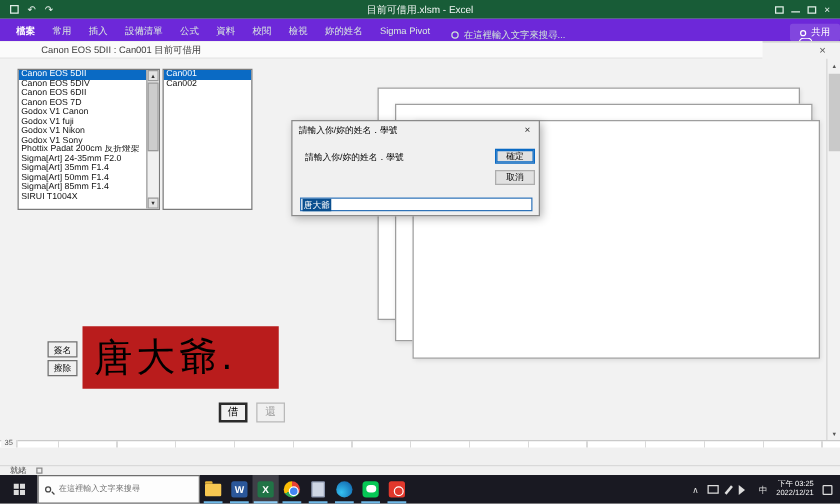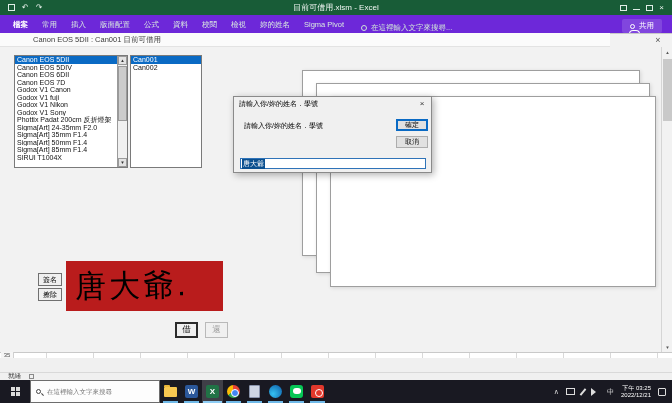--- a/index.html
+++ b/index.html
@@ -16,21 +16,21 @@
   .wc-box{width:7px;height:6px;border:1px solid #dfeee6;}
   .wc-min{width:7px;height:1px;background:#dfeee6;margin-top:4px;}
 
   
   .ribbon{left:0;top:15px;width:672px;height:18px;background:#6d28d9;display:flex;align-items:flex-end;color:#d9e9e0;font-size:7.5px;}
   .rtabs{display:flex;gap:0;padding-left:6px;}
   .rtab{padding:3px 7px;white-space:nowrap;cursor:default;}
   .rtab.file{color:#ffffff;font-weight:bold;}
   .tellme{display:flex;align-items:center;gap:4px;margin-left:10px;color:#cfe3d8;white-space:nowrap;}
   .bulb{width:6px;height:6px;border:1px solid #cfe3d8;border-radius:50%;}
-  .share{margin-left:auto;margin-right:10px;display:flex;align-items:center;gap:4px;background:rgba(255,255,255,.14);border-radius:2px;padding:2px 8px;color:#fff;}
+  .share{margin-left:auto;display:flex;align-items:center;gap:4px;background:rgba(255,255,255,.14);border-radius:2px;padding:2px 8px;color:#fff;}
   .person{width:5px;height:5px;border:1px solid #fff;border-radius:50%;position:relative;}
   .person:after{content:"";position:absolute;left:-2px;top:5px;width:9px;height:4px;border:1px solid #fff;border-bottom:none;border-radius:4px 4px 0 0;}
 
   
   .uform{left:0;top:33px;width:672px;height:319px;background:#f2f2f2;border-top:1px solid #c9c9c9;}
   .uform-title{left:0;top:33px;width:610px;height:14px;background:#fbfbfb;border-bottom:1px solid #e3e3e3;font-size:7.5px;color:#3c3c3c;display:flex;align-items:center;padding-left:33px;}
   .uform-close{left:648px;top:33px;width:20px;height:14px;display:flex;align-items:center;justify-content:center;font-size:9px;color:#555;}
 
   .listbox{background:#fff;border:1px solid #7a7a7a;overflow:hidden;}
   .lb-item{font-size:7px;line-height:7.5px;white-space:nowrap;overflow:hidden;padding-left:2px;color:#111;}
@@ -128,21 +128,21 @@
       <span class="wc-box"></span>
       <span>×</span>
     </div>
   </div>
 
   <div class="abs ribbon">
     <div class="rtabs">
       <span class="rtab file">檔案</span>
       <span class="rtab">常用</span>
       <span class="rtab">插入</span>
-      <span class="rtab">版面配置</span>
+      <span class="rtab">設備清單</span>
       <span class="rtab">公式</span>
       <span class="rtab">資料</span>
       <span class="rtab">校閱</span>
       <span class="rtab">檢視</span>
       <span class="rtab">妳的姓名</span>
       <span class="rtab">Sigma Pivot</span>
     </div>
     <div class="tellme">
       <span class="bulb"></span>
       <span>在這裡輸入文字來搜尋...</span>

